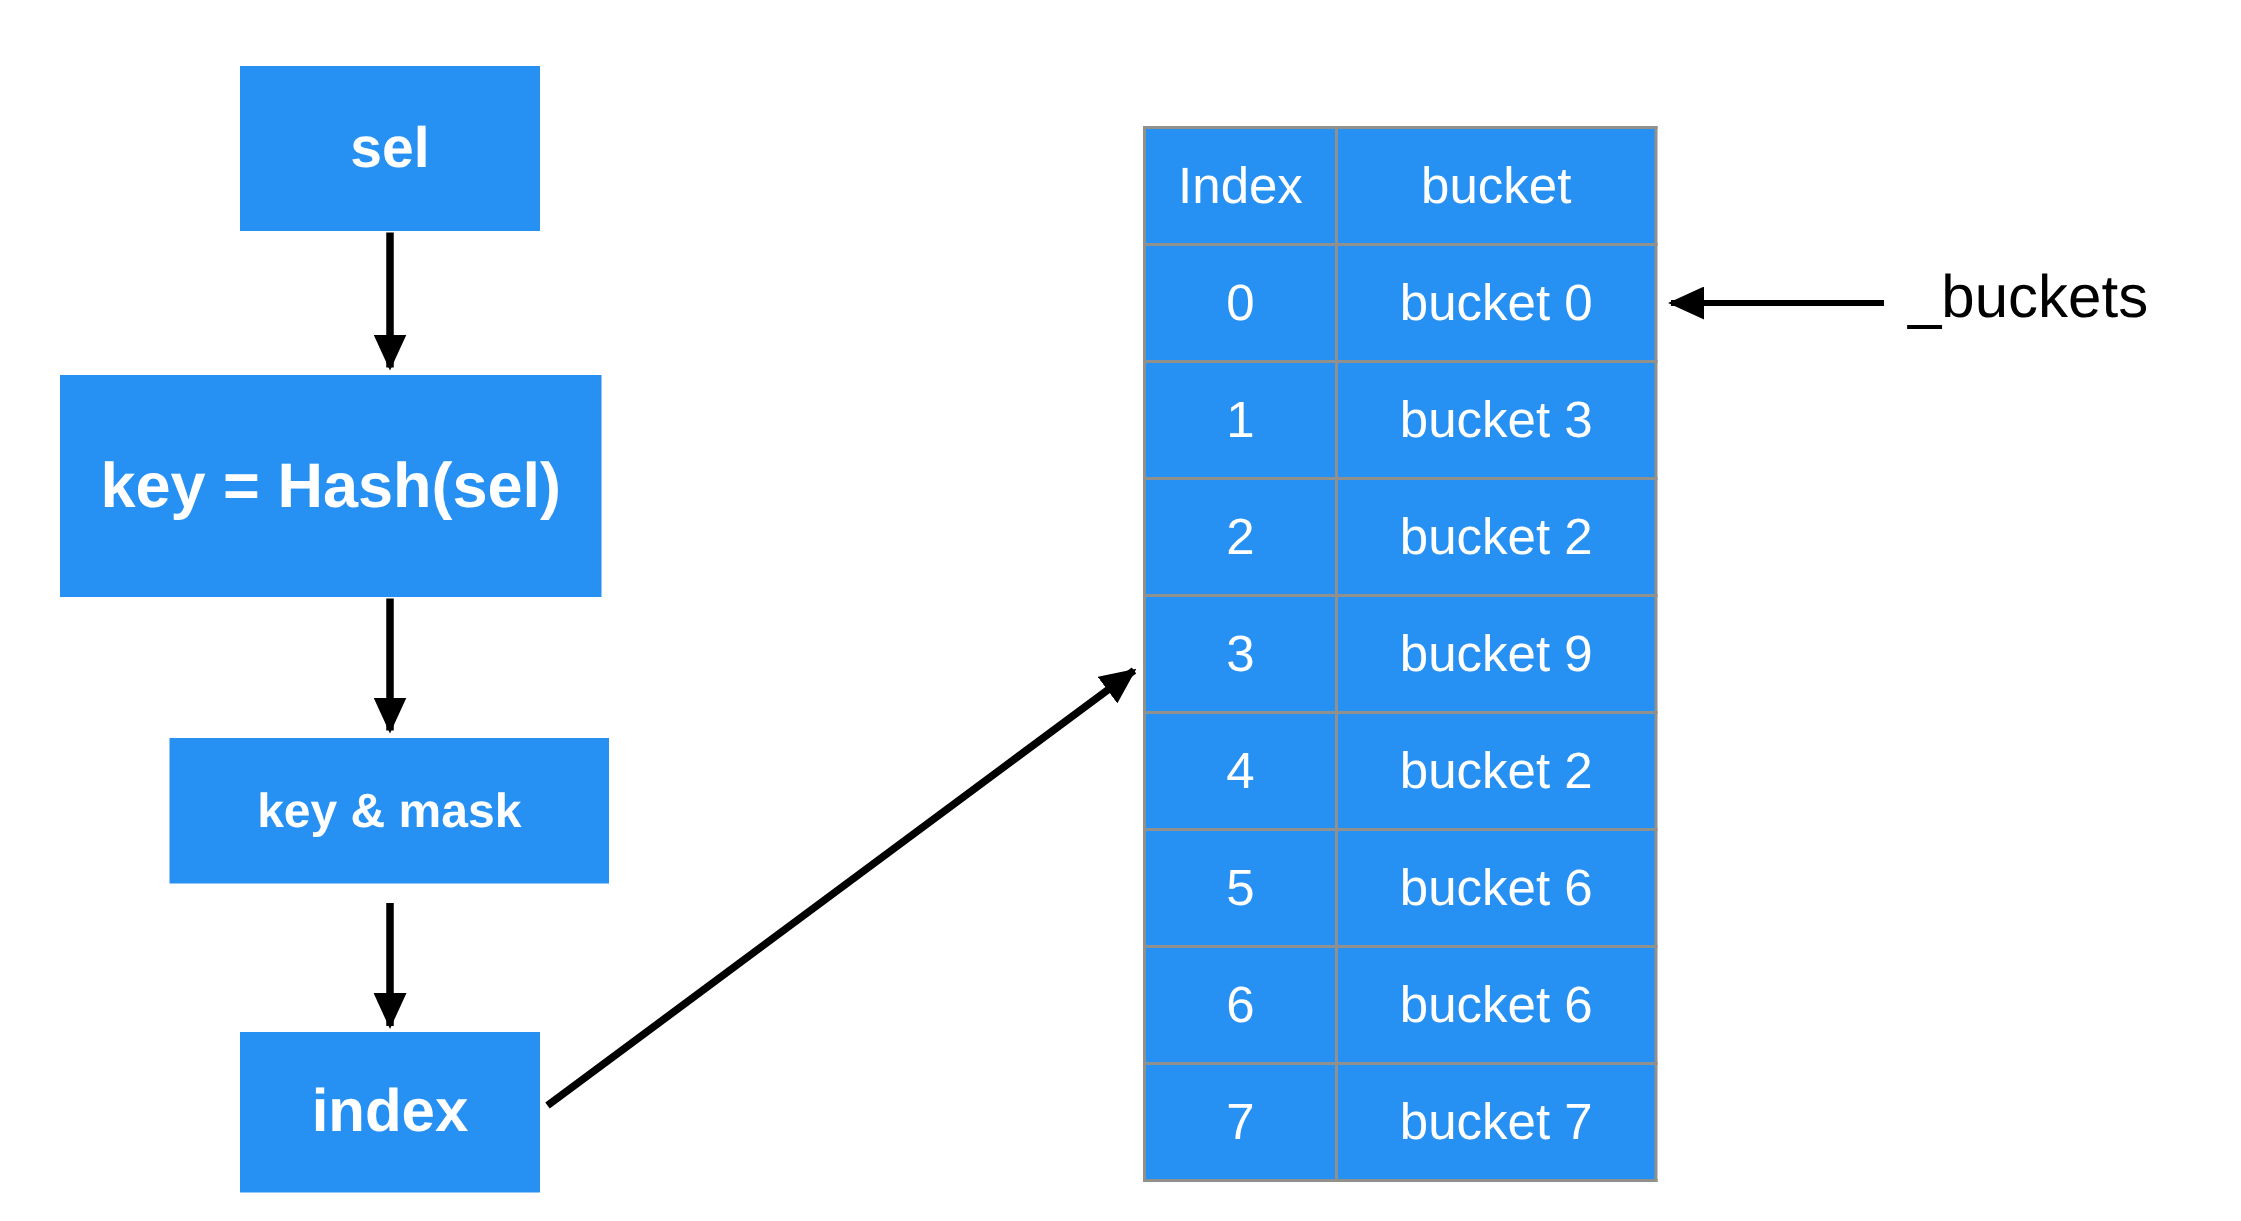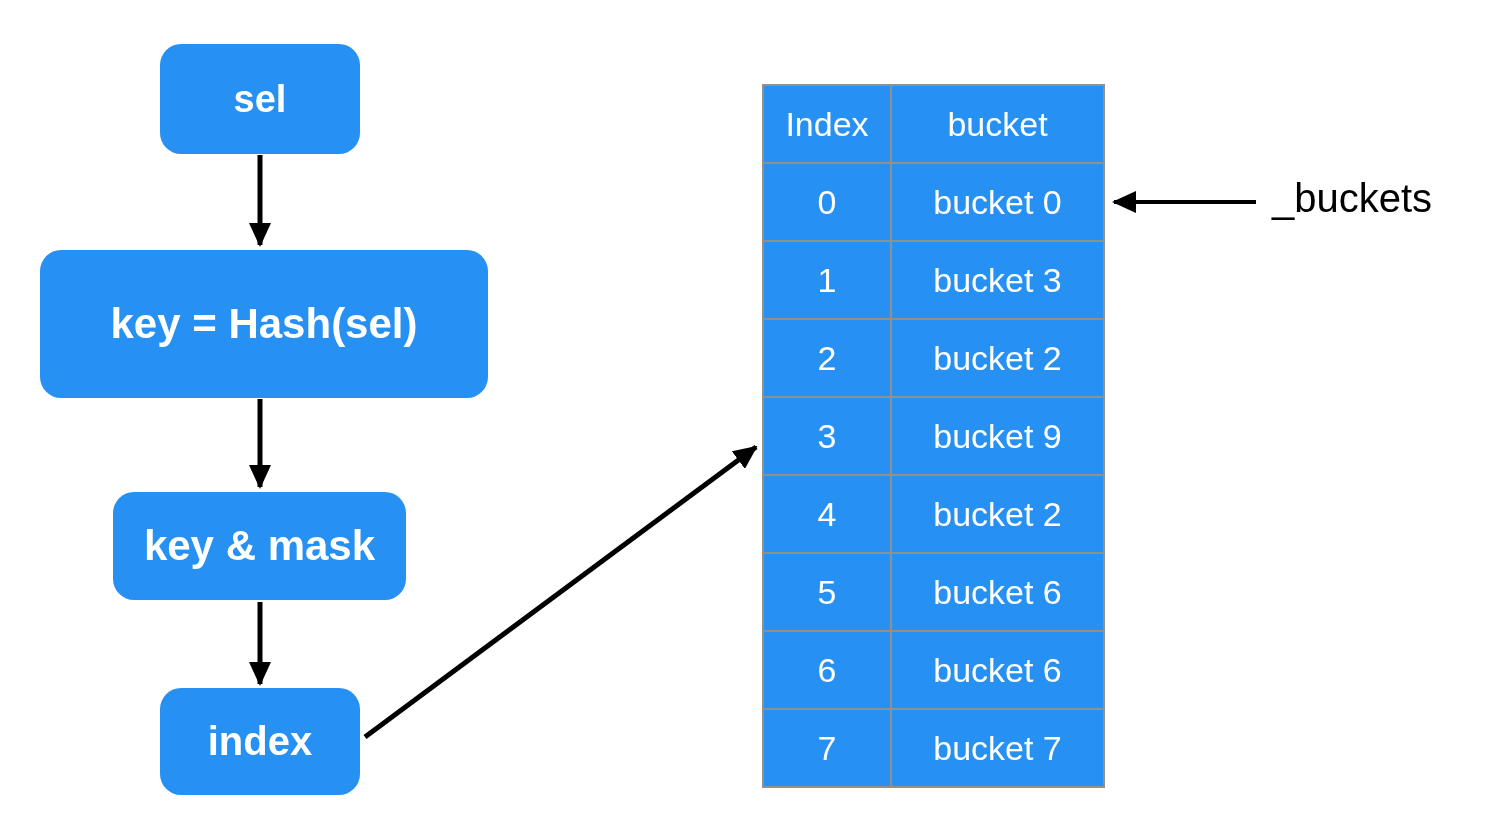--- a/index.html
+++ b/index.html
@@ -31,25 +31,24 @@
   .node {
     position: absolute;
     background: var(--node-blue);
     color: var(--text-white);
     display: flex;
     flex-direction: column;
     align-items: center;
     justify-content: center;
     text-align: center;
     font-weight: bold;
-    border-radius: 21px;
   }
   .node-sel   { left: 160px; top: 44px;  width: 200px; height: 110px; font-size: 38px; }
-  .node-hash  { left: 40px;  top: 250px; width: 448px; height: 148px; font-size: 42px; gap: 39px; }
-  .node-mask  { left: 113px; top: 492px; width: 293px; height: 108px; font-size: 42px; text-align: center; }
+  .node-hash  { left: 40px;  top: 250px; width: 361px; height: 148px; font-size: 42px; gap: 39px; }
+  .node-mask  { left: 113px; top: 492px; width: 293px; height: 97px; font-size: 32px; text-align: center; }
   .node-index { left: 160px; top: 688px; width: 200px; height: 107px; font-size: 40px; }
   .node-sub {
     font-size: 29px;
     font-weight: normal;
     margin-top: 6px;
   }
   .bucket-table {
     position: absolute;
     left: 762px;
     top: 84px;

